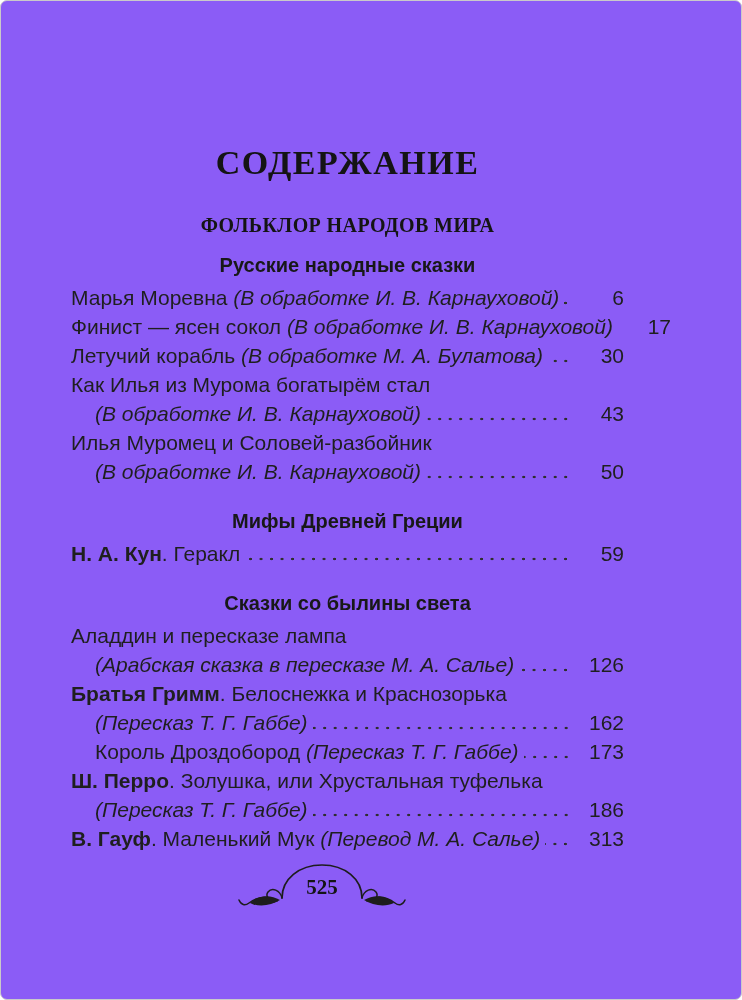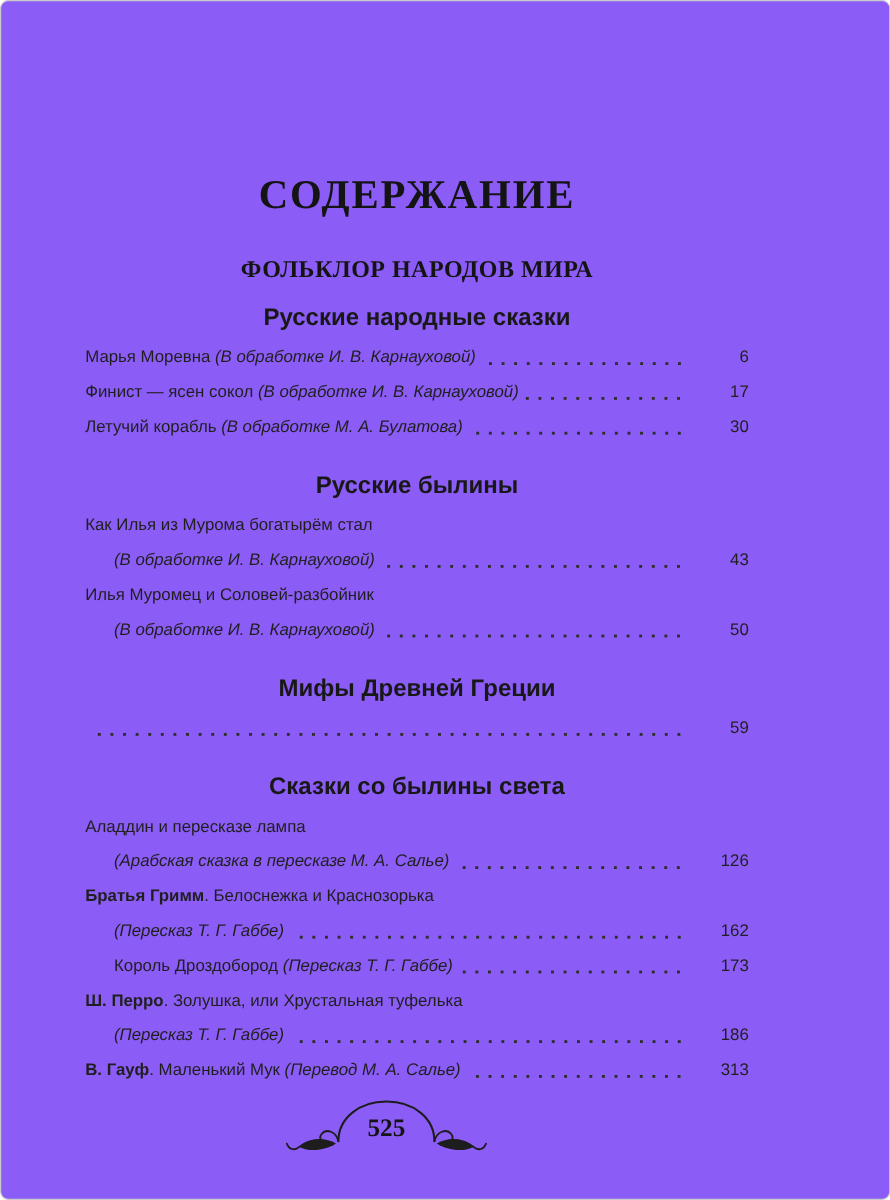--- a/index.html
+++ b/index.html
@@ -32,21 +32,21 @@
     font-weight:700;font-size:20px;line-height:24px;
     letter-spacing:0.4px;text-align:center;
     color:#141414;margin:31px 0 0 0;
   }
   .section-heading{
     font-size:20px;line-height:22px;font-weight:700;
     text-align:center;color:#181818;
     margin:24px 0 7px 0;
   }
   .toc-section:first-child .section-heading{margin-top:17px;}
-  .toc-entry{font-size:14px;}
+  .toc-entry{font-size:21px;}
   .entry-line{
     display:flex;align-items:baseline;
     line-height:29px;height:29px;white-space:nowrap;
   }
   .entry-line.indent{padding-left:24px;}
   .entry-text{white-space:nowrap;}
   .it{font-style:italic;}
   .bd{font-weight:700;}
   .leader{
     flex:1 1 auto;align-self:stretch;
@@ -95,21 +95,20 @@
           </div>
           <div class="toc-entry">
             <div class="entry-line">
               <span class="entry-text"><span class="">Летучий корабль </span><span class="it">(В обработке М. А. Булатова)</span></span>
               <span class="leader"></span>
               <span class="pagenum">30</span>
             </div>
           </div>
         </section>
         <section class="toc-section">
-          <h2 class="section-heading">Русские былины</h2>
           <div class="toc-entry">
             <div class="entry-line">
               <span class="entry-text"><span class="">Как Илья из Мурома богатырём стал</span></span>
             </div>
             <div class="entry-line indent">
               <span class="entry-text"><span class="it">(В обработке И. В. Карнауховой)</span></span>
               <span class="leader"></span>
               <span class="pagenum">43</span>
             </div>
           </div>
@@ -121,20 +120,21 @@
               <span class="entry-text"><span class="it">(В обработке И. В. Карнауховой)</span></span>
               <span class="leader"></span>
               <span class="pagenum">50</span>
             </div>
           </div>
         </section>
         <section class="toc-section">
           <h2 class="section-heading">Мифы Древней Греции</h2>
           <div class="toc-entry">
             <div class="entry-line">
+              <span class="entry-text"><span class="bd">Н. А. Кун</span><span class="">. Геракл</span></span>
               <span class="leader"></span>
               <span class="pagenum">59</span>
             </div>
           </div>
         </section>
         <section class="toc-section">
           <h2 class="section-heading">Сказки со былины света</h2>
           <div class="toc-entry">
             <div class="entry-line">
               <span class="entry-text"><span class="">Аладдин и пересказе лампа</span></span>

